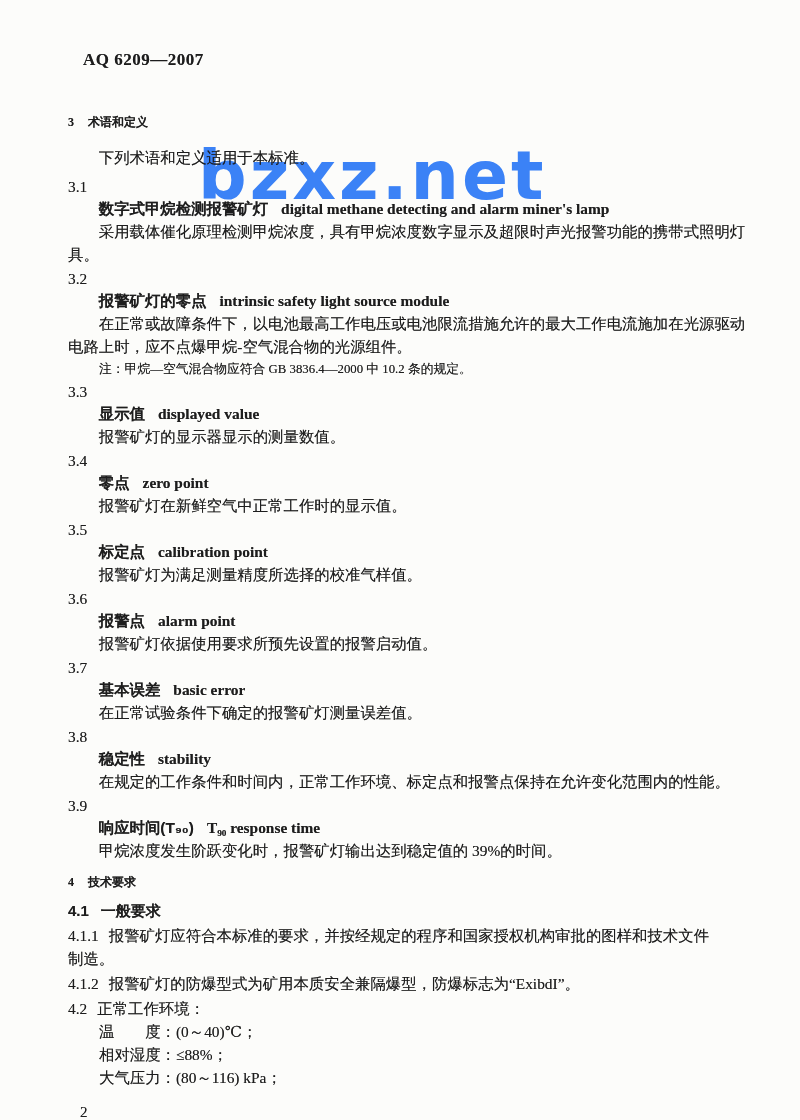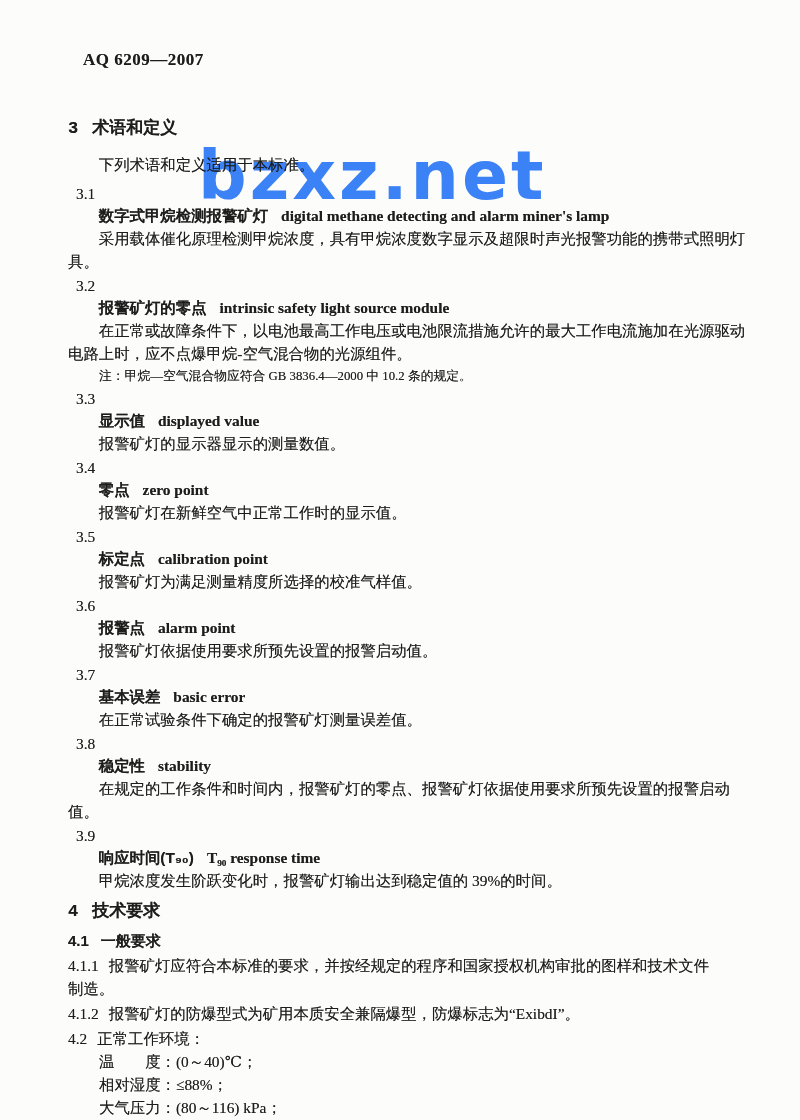--- a/index.html
+++ b/index.html
@@ -34,38 +34,38 @@
   }
   .content{
     position:absolute;
     left:68px;top:103px;
     width:682px;
     font-size:15.4px;
     line-height:23px;
     z-index:1;
   }
   .sec-h{
-    margin:14px 0 0 0;
-    font-family:Liberation Mono, monospace;
-    font-size:17px;
+    margin:7px 0 0 0;
+    font-family:Liberation Serif, serif;
+    font-size:12px;
     font-weight:bold;
     line-height:24px;
   }
   .sec-h .h-num{margin-right:14px;}
   .sub-h{
     margin:6px 0 0 0;
     font-family:"Liberation Sans","DejaVu Sans",sans-serif;
     font-size:15px;
     font-weight:bold;
     line-height:22px;
   }
   .sub-h .h-num{margin-right:12px;}
   .intro{margin:12px 0 7px 0;text-indent:2em;}
   .term-block{margin:0 0 2px 0;}
-  .term-num{line-height:22px;margin-left:8px;}
+  .term-num{line-height:22px;}
   .term-line{line-height:22px;text-indent:2em;}
   .term-zh{
     font-family:"Liberation Sans","DejaVu Sans",sans-serif;
     font-weight:bold;
   }
   .term-en{font-weight:bold;margin-left:13px;}
   .term-def{margin:0;text-indent:2em;line-height:23px;}
   .term-note{
     margin:1px;
     padding-left:30px;
@@ -156,21 +156,21 @@
     </div>
     <p class="term-def">在正常试验条件下确定的报警矿灯测量误差值。</p>
 
   </div>
 
   <div class="term-block">
     <div class="term-num">3.8</div>
     <div class="term-line">
       <span class="term-zh">稳定性</span><span class="term-en">stability</span>
     </div>
-    <p class="term-def">在规定的工作条件和时间内，报警矿灯的零点、报警矿灯依据使用要求所预先设置的报警启动值。</p>
+    <p class="term-def">在规定的工作条件和时间内，正常工作环境、标定点和报警点保持在允许变化范围内的性能。</p>
 
   </div>
 
   <div class="term-block">
     <div class="term-num">3.9</div>
     <div class="term-line">
       <span class="term-zh">响应时间(T₉₀)</span><span class="term-en">T₉₀ response time</span>
     </div>
     <p class="term-def">甲烷浓度发生阶跃变化时，报警矿灯输出达到稳定值的 39%的时间。</p>
 

